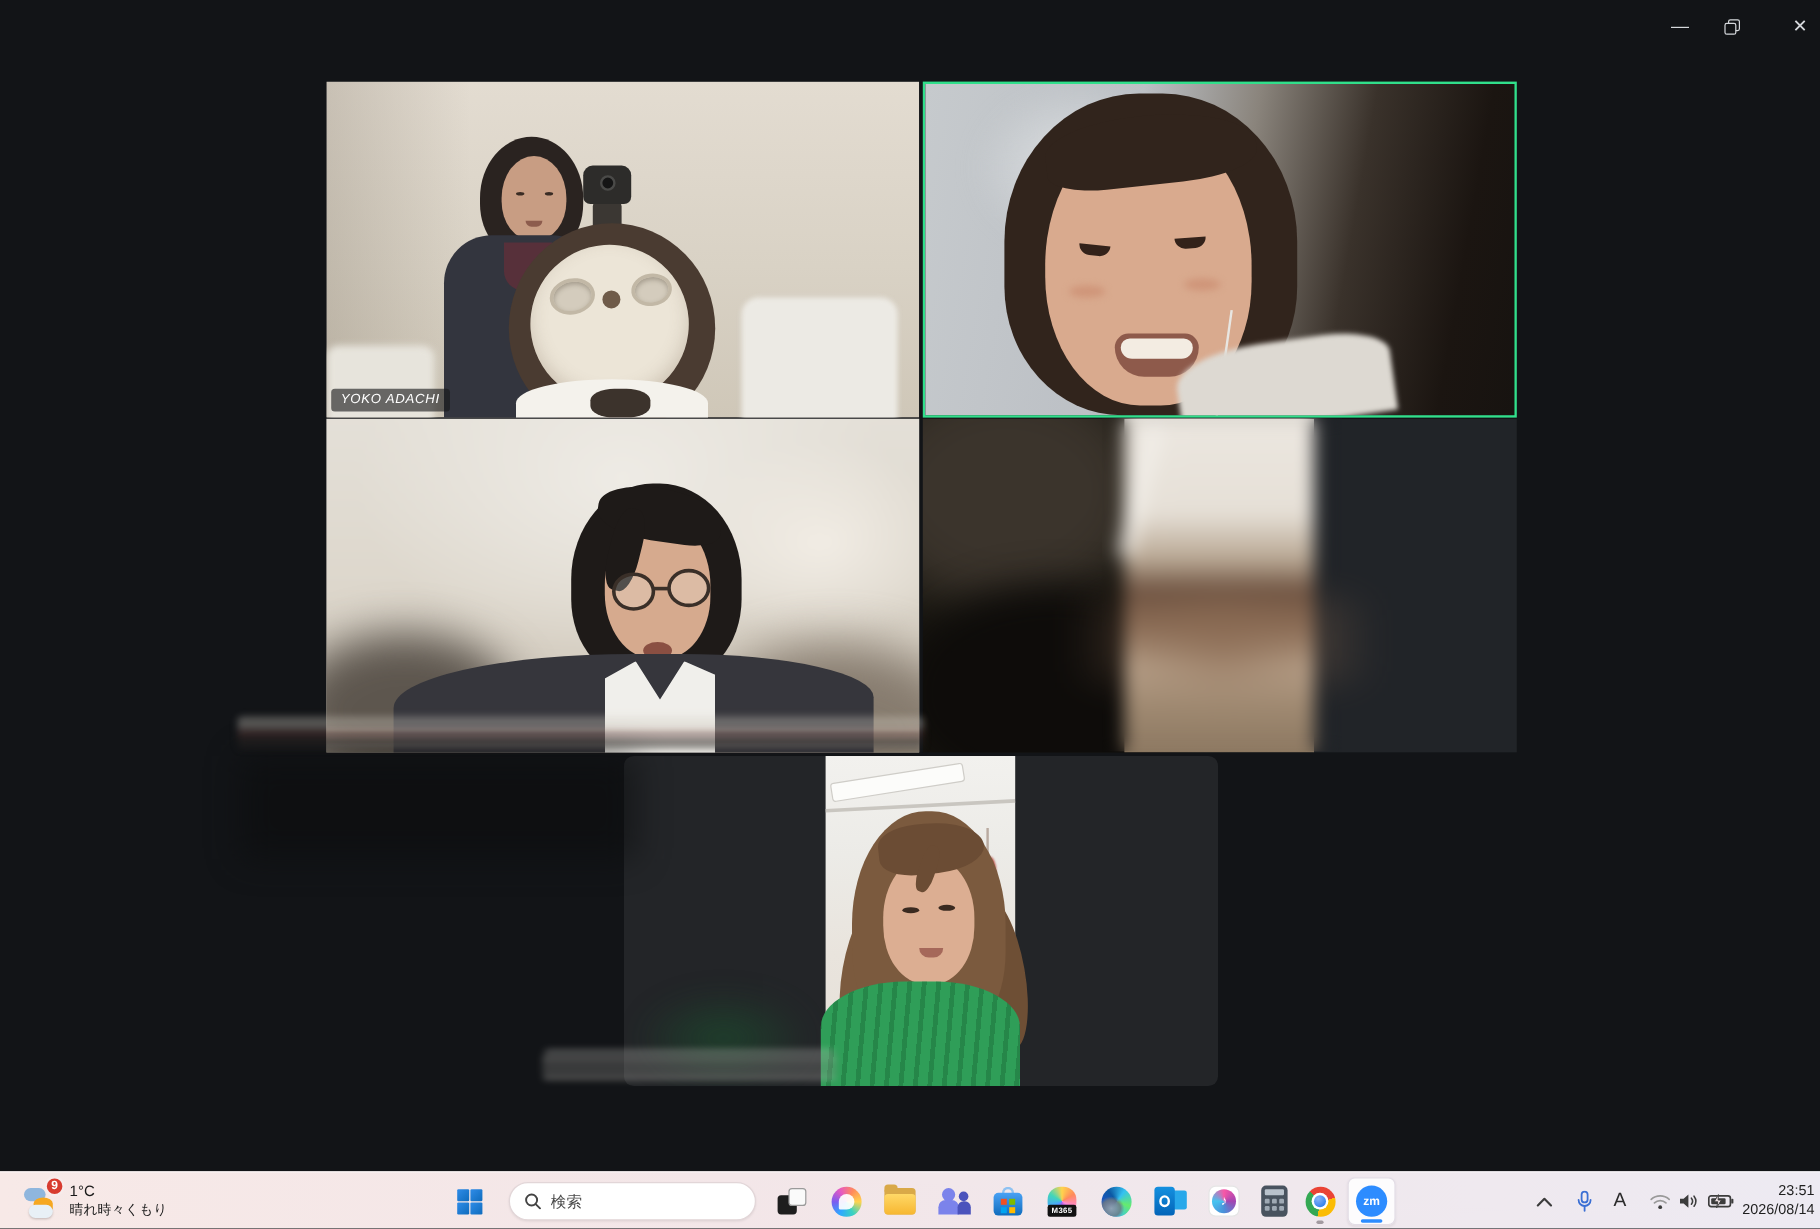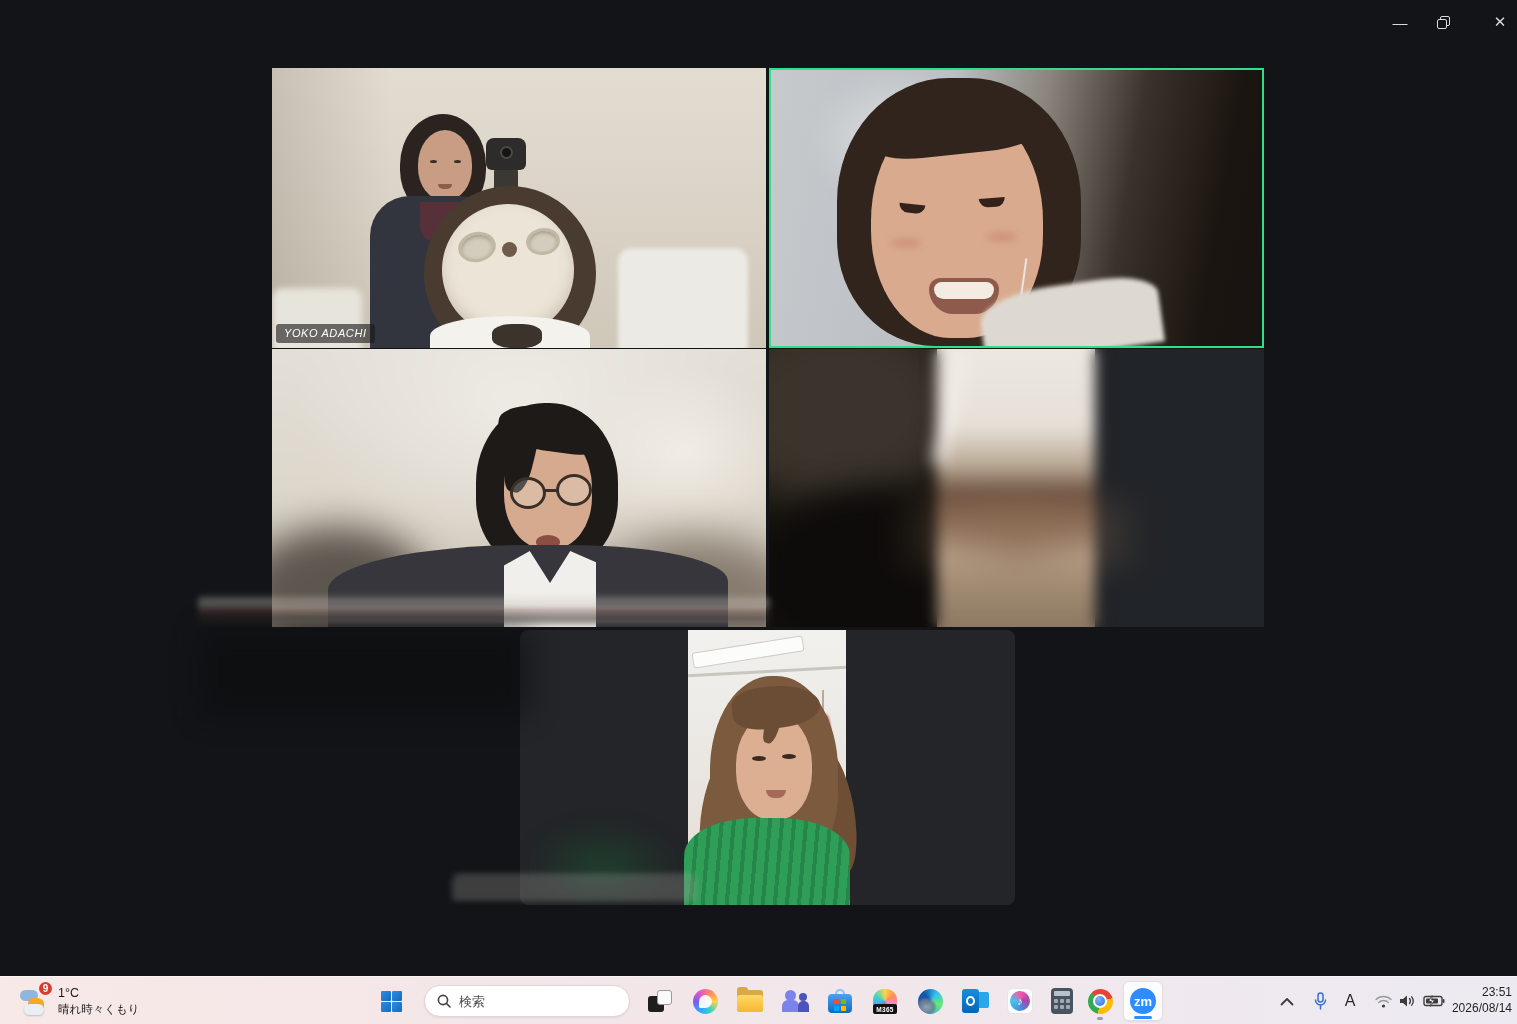--- a/index.html
+++ b/index.html
@@ -174,21 +174,21 @@
   .ic-itunes .ring { width:20px; height:20px; border-radius:50%; background:conic-gradient(#f857a6,#a445b2,#4a90d9,#45c4f0,#f857a6); display:flex; align-items:center; justify-content:center; color:#fff; font-size:11px; }
   .ic-calc { position:relative; width:22px; height:26px; background:#49535f; border-radius:4px; }
   .ic-calc .scr { position:absolute; left:3px; top:3px; width:16px; height:5px; background:#b9c2cc; border-radius:1px; }
   .ic-calc .k { position:absolute; width:4px; height:4px; background:#9fa9b4; border-radius:1px; }
   .ic-calc .k1{left:3px;top:11px;} .ic-calc .k2{left:9px;top:11px;} .ic-calc .k3{left:15px;top:11px;}
   .ic-calc .k4{left:3px;top:17px;} .ic-calc .k5{left:9px;top:17px;} .ic-calc .k6{left:15px;top:17px;}
   .ic-chrome { position:relative; width:25px; height:25px; border-radius:50%;
      background:conic-gradient(from -45deg,#ea4335 0 33%,#fbbc05 0 66%,#34a853 0 100%); }
   .ic-chrome::before { content:""; position:absolute; left:5.5px; top:5.5px; width:14px; height:14px; background:#fff; border-radius:50%; }
   .ic-chrome::after { content:""; position:absolute; left:7.5px; top:7.5px; width:10px; height:10px; background:radial-gradient(circle at 35% 30%,#8ab4f8,#1a73e8); border-radius:50%; }
-  .ic-zoom { width:26px; height:26px; border-radius:50%; background:#2d8cff; color:#fff; font-size:13px; font-weight:bold; display:flex; align-items:center; justify-content:center; }
+  .ic-zoom { width:26px; height:26px; border-radius:50%; background:#2d8cff; color:#fff; font-size:10px; font-weight:bold; display:flex; align-items:center; justify-content:center; }
 
   .tray-item { position:absolute; top:12px; height:24px; display:flex; align-items:center; justify-content:center; color:#2e2e2e; }
   .ime { font-size:16px; color:#2b2b2b; font-family:"Liberation Sans",sans-serif; }
   .clock { position:absolute; right:5px; top:7px; width:74px; text-align:right; font-size:12px; color:#1f1f1f; line-height:1.35; }
 </style>
 </head>
 <body>
 
 <div class="screen">
 

